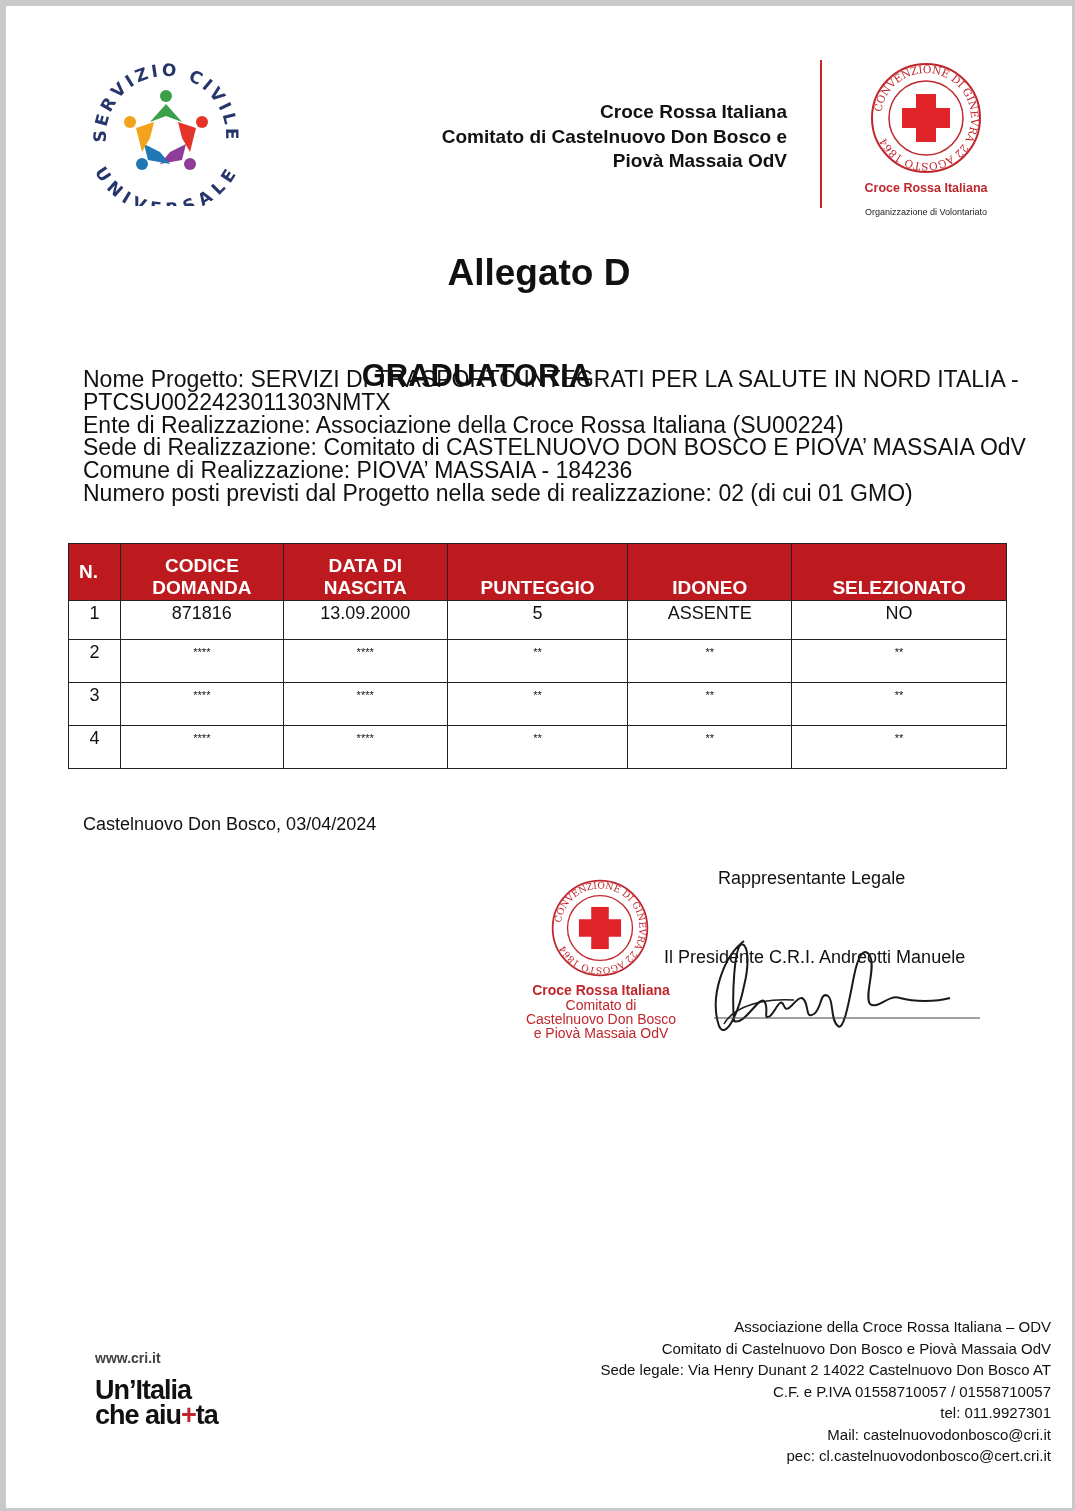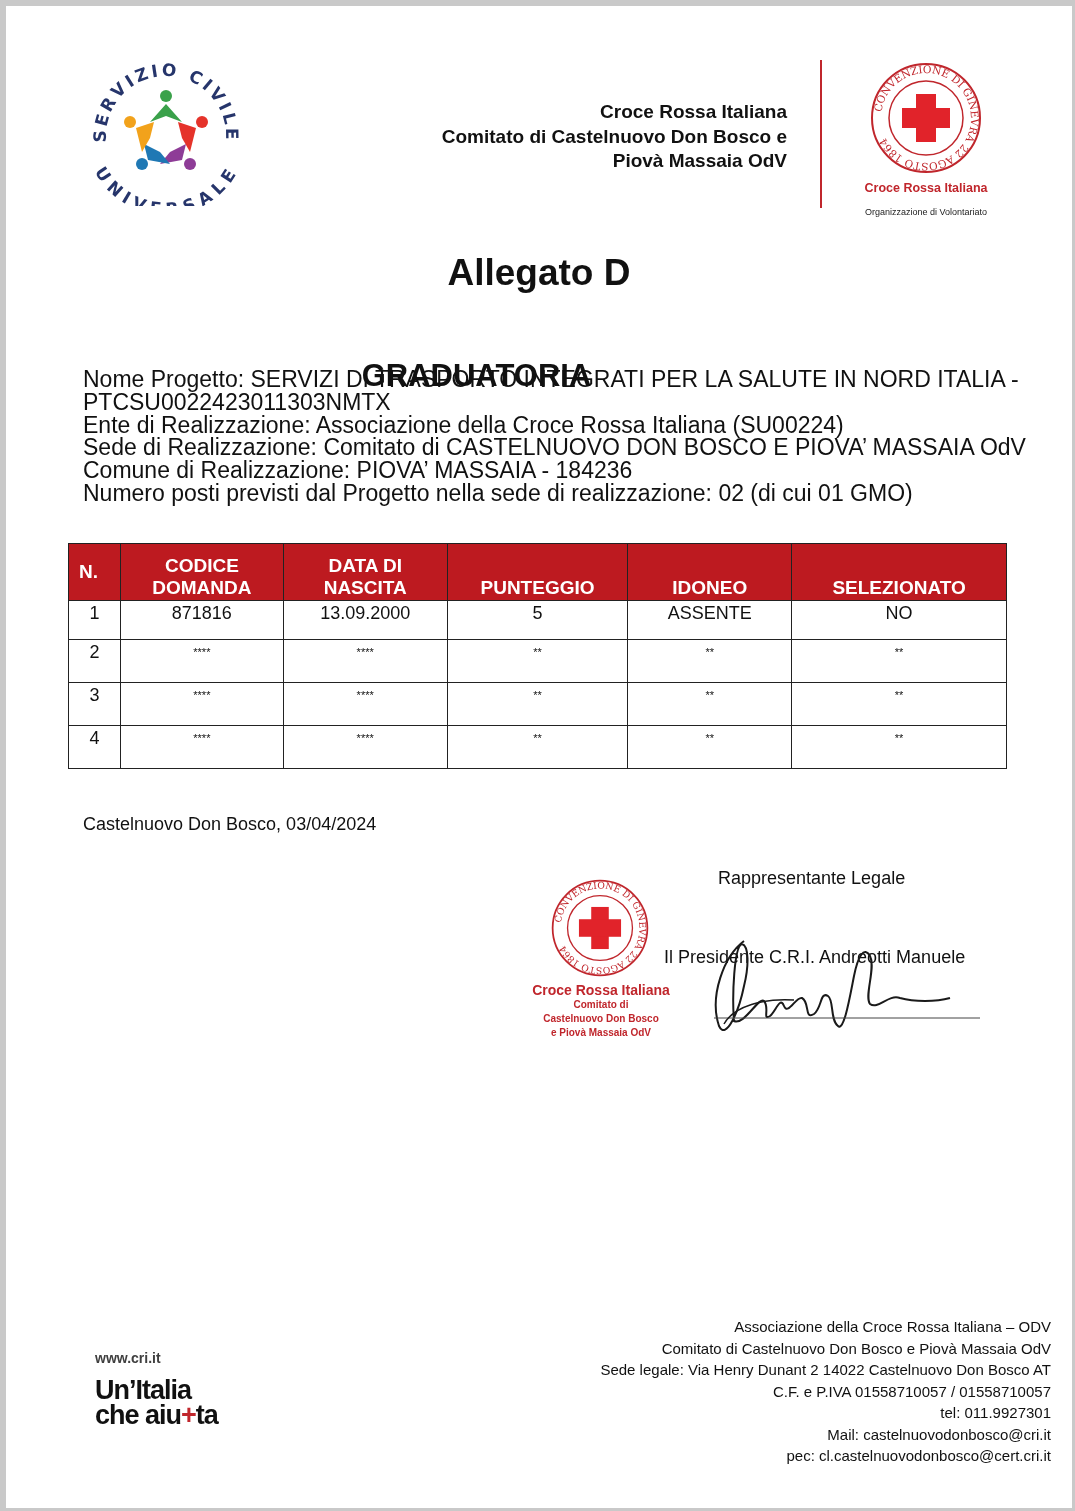--- a/index.html
+++ b/index.html
@@ -42,21 +42,21 @@
     border:1.5px solid #222; text-align:center; height:35px; vertical-align:top;
     padding-top:2px; font-size:18px;
   }
   table.grad td.mask { font-size:11px; padding-top:6px; }
 
   .date { left:77px; top:808px; font-size:18px; }
   .rep1 { left:712px; top:862px; font-size:18px; }
   .rep2 { left:658px; top:903px; font-size:18px;margin-top:38px; }
   .stamp { left:505px; top:872px; width:180px; height:200px; text-align:center; }
   .stamp .n1 { color:#c0262c; font-weight:bold; font-size:14px; margin-top:0px; }
-  .stamp .n2 { color:#c0262c; font-weight:bold; font-size:10px; line-height:14px; }
+  .stamp .n2 { color:#c0262c; font-weight:normal; font-size:14px; line-height:14px; }
   .sig { left:698px; top:930px; width:280px; height:120px; }
 
   .www { left:89px; top:1344px; color:#404040; font-weight:bold; font-size:14px; }
   .slogan { left:89px; top:1372px; font-weight:bold; font-size:27px; line-height:25px; letter-spacing:-1px; color:#111; }
   .slogan .red { color:#c0262c; }
 
   .footer { right:21px; top:1310px; text-align:right; font-size:15px; line-height:21.5px; color:#111; }
 </style>
 </head>
 <body>

